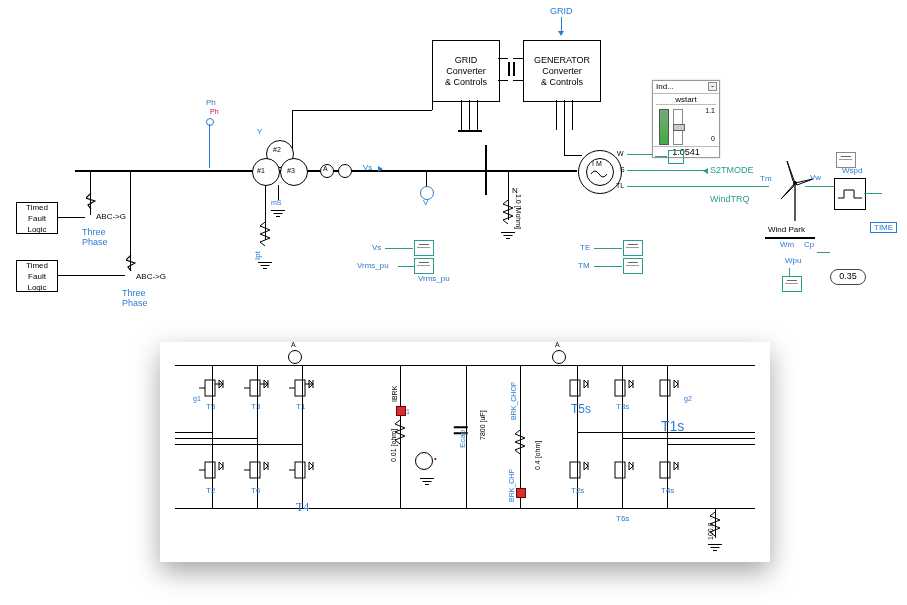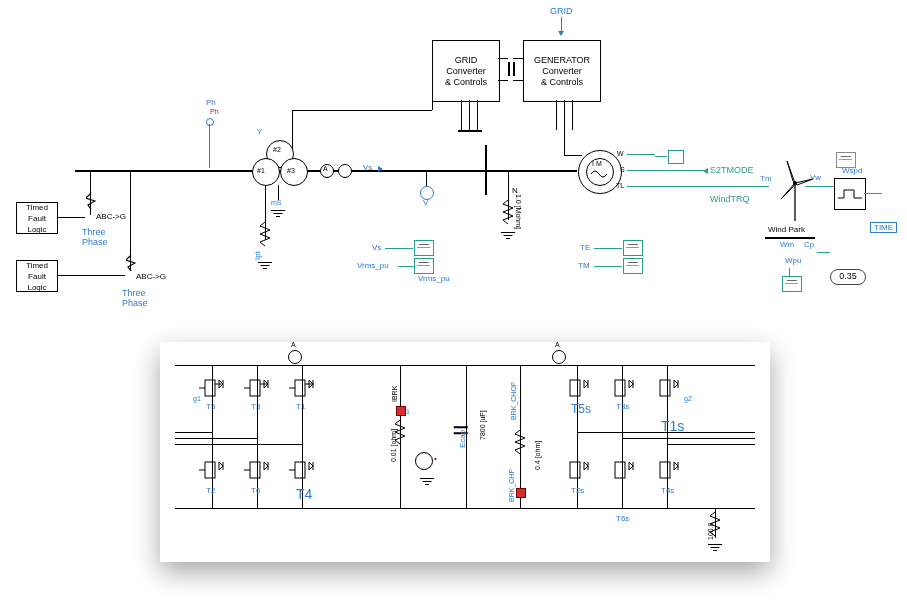--- a/index.html
+++ b/index.html
@@ -185,20 +185,33 @@
   <div class="line" style="left:564px;top:130px;width:1px;height:25px;"></div>
   <div class="line" style="left:564px;top:155px;width:18px;height:1px;"></div>
 
   <div class="lbl" style="left:617px;top:150px;font-size:7px;">W</div>
   <div class="lbl" style="left:620px;top:166px;font-size:7px;">S</div>
   <div class="lbl" style="left:616px;top:182px;font-size:7px;">TL</div>
   <div class="lineT" style="left:627px;top:154px;width:28px;height:1px;"></div>
   <div class="lineT" style="left:627px;top:170px;width:78px;height:1px;"></div>
   <div class="lineT" style="left:627px;top:186px;width:120px;height:1px;"></div>
 
+  <div class="panel" style="left:652px;top:80px;width:66px;height:76px;">
+    <div style="position:absolute;left:3px;top:1px;font-size:8px;">Ind... </div>
+    <div class="minus" style="right:2px;top:1px;">-</div>
+    <div style="position:absolute;left:0;top:12px;right:0;border-top:1px solid #bbb;"></div>
+    <div style="position:absolute;left:3px;top:14px;font-size:8px;width:60px;text-align:center;border-bottom:1px solid #bbb;">wstart</div>
+    <div style="position:absolute;left:6px;top:28px;width:8px;height:34px;background:linear-gradient(#7a7,#4a4);border:1px solid #555;"></div>
+    <div style="position:absolute;left:20px;top:28px;width:8px;height:34px;border:1px solid #888;">
+      <div style="position:absolute;left:-1px;top:14px;width:10px;height:5px;background:#ccc;border:1px solid #666;"></div>
+    </div>
+    <div style="position:absolute;right:4px;top:26px;font-size:7px;">1.1</div>
+    <div style="position:absolute;right:4px;top:54px;font-size:7px;">0</div>
+    <div style="position:absolute;left:0;bottom:0;width:100%;text-align:center;border-top:1px solid #bbb;font-size:9px;">1.0541</div>
+  </div>
   <div class="lineT" style="left:655px;top:154px;width:1px;height:0px;"></div>
   <div class="lineT" style="left:655px;top:156px;width:12px;height:1px;"></div>
   <div style="position:absolute;left:668px;top:150px;width:14px;height:12px;border:1px solid #2a9d8f;"></div>
 
   <div class="lbl teal" style="left:710px;top:165px;">S2TMODE</div>
   <div class="arrowRT" style="left:703px;top:168px;transform:rotate(180deg);"></div>
   <div class="lbl teal" style="left:710px;top:194px;">WindTRQ</div>
   <div class="lineT" style="left:747px;top:186px;width:22px;height:1px;"></div>
   <div class="lbl blue" style="left:760px;top:174px;font-size:8px;">Tm</div>
 
@@ -307,21 +320,21 @@
         <polygon points="20,2 24,6 20,10" fill="none" stroke="#000"></polygon>
         <line x1="24" y1="2" x2="24" y2="10" stroke="#000"></line>
       </svg></div>
   <div class="lbl blue" style="left:251px;top:486px;font-size:8px;">T6</div>
   <div class="igbt" style="left:289px;top:460px;"><svg width="28" height="24">
         <rect x="6" y="2" width="10" height="16" fill="none" stroke="#000"></rect>
         <line x1="0" y1="10" x2="6" y2="10" stroke="#000"></line>
         <polygon points="20,2 24,6 20,10" fill="none" stroke="#000"></polygon>
         <line x1="24" y1="2" x2="24" y2="10" stroke="#000"></line>
       </svg></div>
-  <div class="lbl blue" style="left:296px;top:486px;font-size:14px;">T4</div>
+  <div class="lbl blue" style="left:296px;top:500px;font-size:12px;font-family:Liberation Serif, serif;">T4</div>
 
   <div class="line" style="left:175px;top:432px;width:38px;height:1px;"></div>
   <div class="line" style="left:175px;top:438px;width:83px;height:1px;"></div>
   <div class="line" style="left:175px;top:444px;width:128px;height:1px;"></div>
 
   <div class="line" style="left:400px;top:365px;width:1px;height:143px;"></div>
   <div class="redSq" style="left:396px;top:406px;"></div>
   <div class="lbl vtxt" style="left:391px;top:402px;font-size:7px;">IBRK</div>
   <div class="lbl blue" style="left:406px;top:408px;font-size:7px;">1</div>
   <div class="res" style="left:395px;top:420px;">

